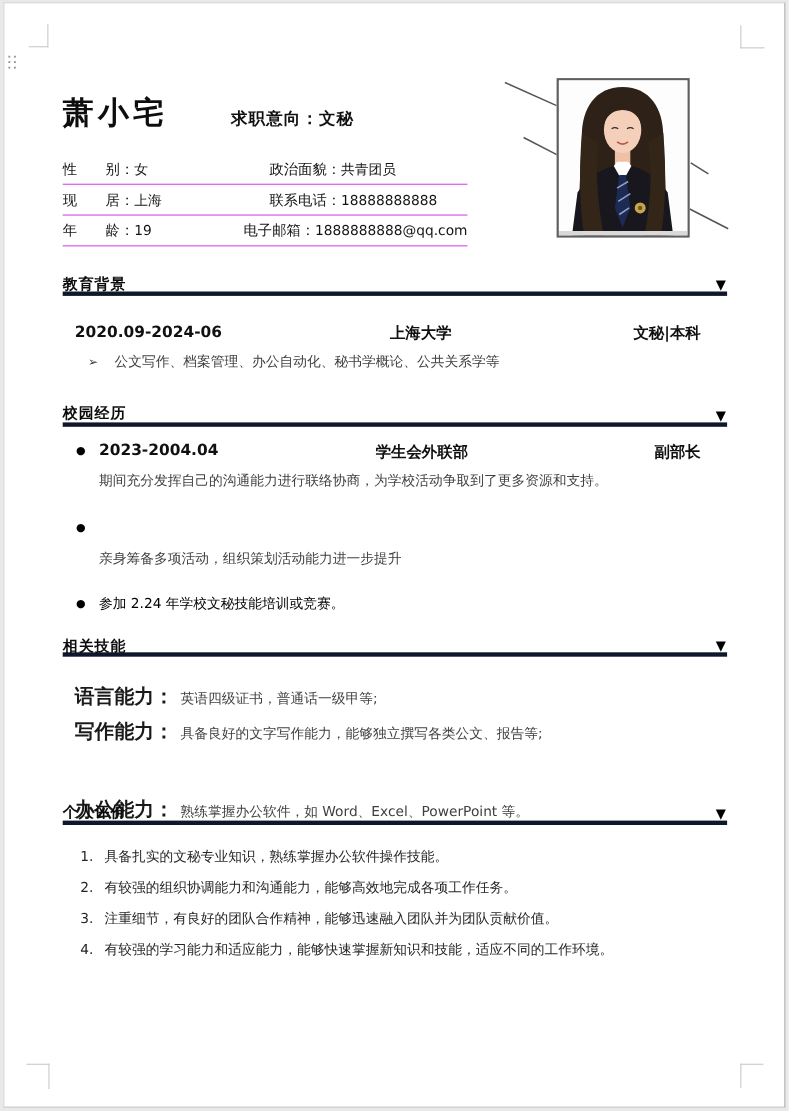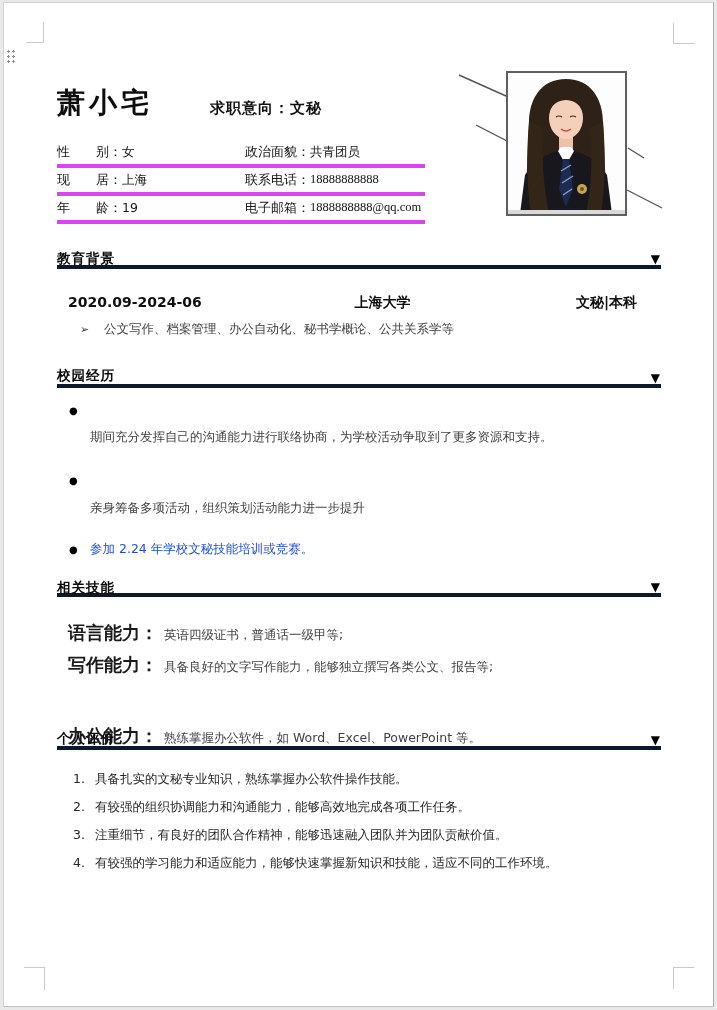--- a/index.html
+++ b/index.html
@@ -54,25 +54,25 @@
   .photo{
     position:absolute; left:506px; top:71px; width:121px; height:145px;
     border:2px solid #5f5f5f; background:#fff; overflow:hidden;
   }
   .photo svg{ display:block; }
 
   
   .info-table{ position:absolute; left:57px; top:140px; width:368px; }
   .info-row{
     display:flex; height:28px; align-items:center;
-    border-bottom:4px solid #d946ef;
+    border-bottom:1px solid #d946ef;
     font-size:13px; color:#141414;
   }
   .info-cell-l{ width:188px; display:flex; }
-  .info-cell-r{ flex:1; display:flex;font-family:Liberation Serif, serif; }
+  .info-cell-r{ flex:1; display:flex; }
   .info-label{ white-space:pre; }
   .info-value{ font-size:12.5px; padding-top:1px; }
 
   
   .sec-head{
     position:absolute; left:57px; width:604px;
     border-bottom:4px solid #0f172a;
   }
   .sec-title{ font-size:13.5px; font-weight:bold; letter-spacing:1px; color:#0c0c0c; }
   .sec-marker{
@@ -221,27 +221,32 @@
   </div>
   <span class="edu-arrow" style="top:322px;">➢</span>
   <div class="desc edu" style="top:321px;">公文写作、档案管理、办公自动化、秘书学概论、公共关系学等</div>
 
   <div class="sec-head h-campus">
     <span class="sec-title">校园经历</span>
     <span class="sec-marker">▼</span>
   </div>
 
   <span class="bullet-dot" style="top:404px;">●</span>
+  <div class="row3" style="top:402px; left:90px; width:547px;">
+    <span class="c-l" style="width:160px;">2023-2004.04</span>
+    <span class="c-c">学生会外联部</span>
+    <span class="c-r">副部长</span>
+  </div>
   <div class="desc" style="top:429px;">期间充分发挥自己的沟通能力进行联络协商，为学校活动争取到了更多资源和支持。</div>
 
   <span class="bullet-dot" style="top:474px;">●</span>
   <div class="desc" style="top:500px;">亲身筹备多项活动，组织策划活动能力进一步提升</div>
 
   <span class="bullet-dot" style="top:543px;">●</span>
-  <div class="desc" style="top:541px; color:#1d4ed8;">参加 2.24 年学校文秘技能培训或竞赛。</div>
+  <div class="desc" style="top:541px; color:#000000;">参加 2.24 年学校文秘技能培训或竞赛。</div>
 
   <div class="sec-head h-skill">
     <span class="sec-title">相关技能</span>
     <span class="sec-marker">▼</span>
   </div>
   <div class="skill-line" style="top:621px;">
     <span class="skill-label">语言能力：</span><span>英语四级证书，普通话一级甲等;</span>
   </div>
   <div class="skill-line" style="top:653px;">
     <span class="skill-label">写作能力：</span><span>具备良好的文字写作能力，能够独立撰写各类公文、报告等;</span>

